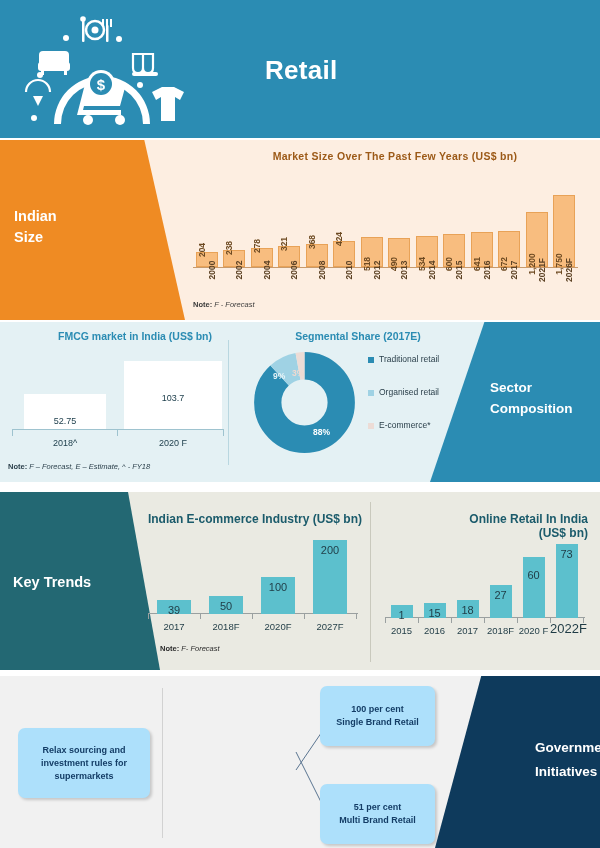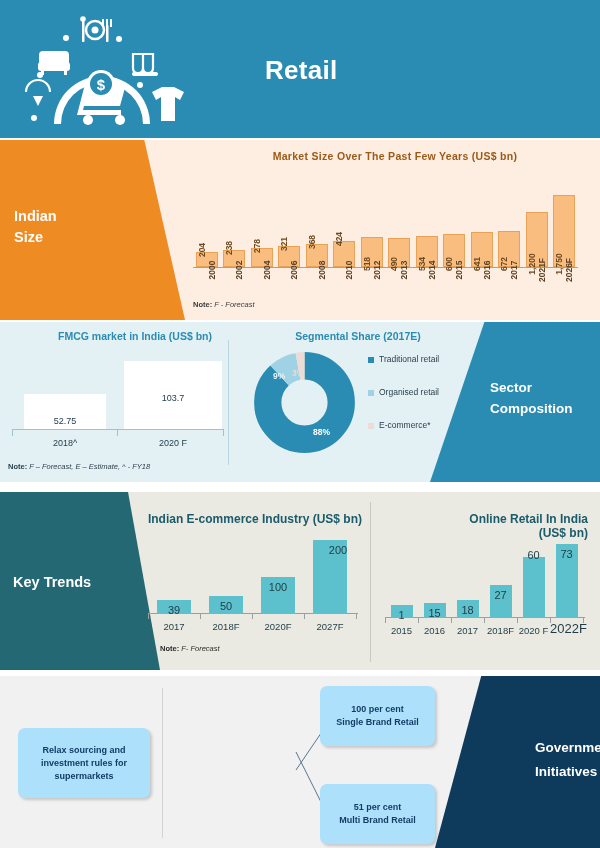--- a/index.html
+++ b/index.html
@@ -289,21 +289,21 @@
         <div class="kt-tick" style="left: 0px; bottom: 19px;"></div>
         <div class="kt-bar" style="left: 61px; width: 34px; height: 18.5px; bottom: 24px;"></div>
         <div class="kt-val" style="position: absolute; left: 61px; width: 34px; bottom: 26.5px; font-size: 11px;">50</div>
         <div class="kt-cat" style="left: 52px; width: 52px; bottom: 6px; font-size: 9.5px;">2018F</div>
         <div class="kt-tick" style="left: 52px; bottom: 19px;"></div>
         <div class="kt-bar" style="left: 113px; width: 34px; height: 37px; bottom: 24px;"></div>
         <div class="kt-val" style="position: absolute; left: 113px; width: 34px; bottom: 45px; font-size: 11px;">100</div>
         <div class="kt-cat" style="left: 104px; width: 52px; bottom: 6px; font-size: 9.5px;">2020F</div>
         <div class="kt-tick" style="left: 104px; bottom: 19px;"></div>
         <div class="kt-bar" style="left: 165px; width: 34px; height: 74px; bottom: 24px;"></div>
-        <div class="kt-val" style="position: absolute; left: 165px; width: 34px; bottom: 82px; font-size: 11px; padding-left: 8px;">200</div>
+        <div class="kt-val" style="position: absolute; left: 165px; width: 34px; bottom: 82px; font-size: 11px;">200</div>
         <div class="kt-cat" style="left: 156px; width: 52px; bottom: 6px; font-size: 9.5px;">2027F</div>
         <div class="kt-tick" style="left: 156px; bottom: 19px;"></div>
         <div class="kt-tick" style="left: 208px; bottom: 19px;"></div>
       </div>
     <div class="kt-note" style="left:160px;top:152px;">
       <b>Note:</b><i> F- Forecast</i>
     </div>
 
     <div class="kt-title" style="left:383px;top:12px;width:205px;">Online Retail In India</div>
     <div class="kt-title" style="left:383px;top:26px;width:205px;">(US$ bn)</div>
@@ -319,21 +319,21 @@
         <div class="kt-tick" style="left: 33px; bottom: 17px;"></div>
         <div class="kt-bar" style="left: 71.5px; width: 22px; height: 18.2466px; bottom: 22px;"></div>
         <div class="kt-val" style="position: absolute; left: 71.5px; width: 22px; bottom: 24.2466px; font-size: 11px;">18</div>
         <div class="kt-cat" style="left: 66px; width: 33px; bottom: 4px; font-size: 9.5px;">2017</div>
         <div class="kt-tick" style="left: 66px; bottom: 17px;"></div>
         <div class="kt-bar" style="left: 104.5px; width: 22px; height: 33.4521px; bottom: 22px;"></div>
         <div class="kt-val" style="position: absolute; left: 104.5px; width: 22px; bottom: 39.4521px; font-size: 11px;">27</div>
         <div class="kt-cat" style="left: 99px; width: 33px; bottom: 4px; font-size: 9.5px;">2018F</div>
         <div class="kt-tick" style="left: 99px; bottom: 17px;"></div>
         <div class="kt-bar" style="left: 137.5px; width: 22px; height: 60.8219px; bottom: 22px;"></div>
-        <div class="kt-val" style="position: absolute; left: 137.5px; width: 22px; bottom: 79px; font-size: 11px; margin-top: 14px;">60</div>
+        <div class="kt-val" style="position: absolute; left: 137.5px; width: 22px; bottom: 59px; font-size: 11px; margin-top: 14px;">60</div>
         <div class="kt-cat" style="left: 132px; width: 33px; bottom: 4px; font-size: 9.5px;">2020 F</div>
         <div class="kt-tick" style="left: 132px; bottom: 17px;"></div>
         <div class="kt-bar" style="left: 170.5px; width: 22px; height: 74px; bottom: 22px;"></div>
         <div class="kt-val" style="position: absolute; left: 170.5px; width: 22px; bottom: 80px; font-size: 11px;">73</div>
         <div class="kt-cat" style="left: 165px; width: 33px; bottom: 4px; font-size: 13px;">2022F</div>
         <div class="kt-tick" style="left: 165px; bottom: 17px;"></div>
         <div class="kt-tick" style="left: 198px; bottom: 17px;"></div>
       </div>
   </div>
 

